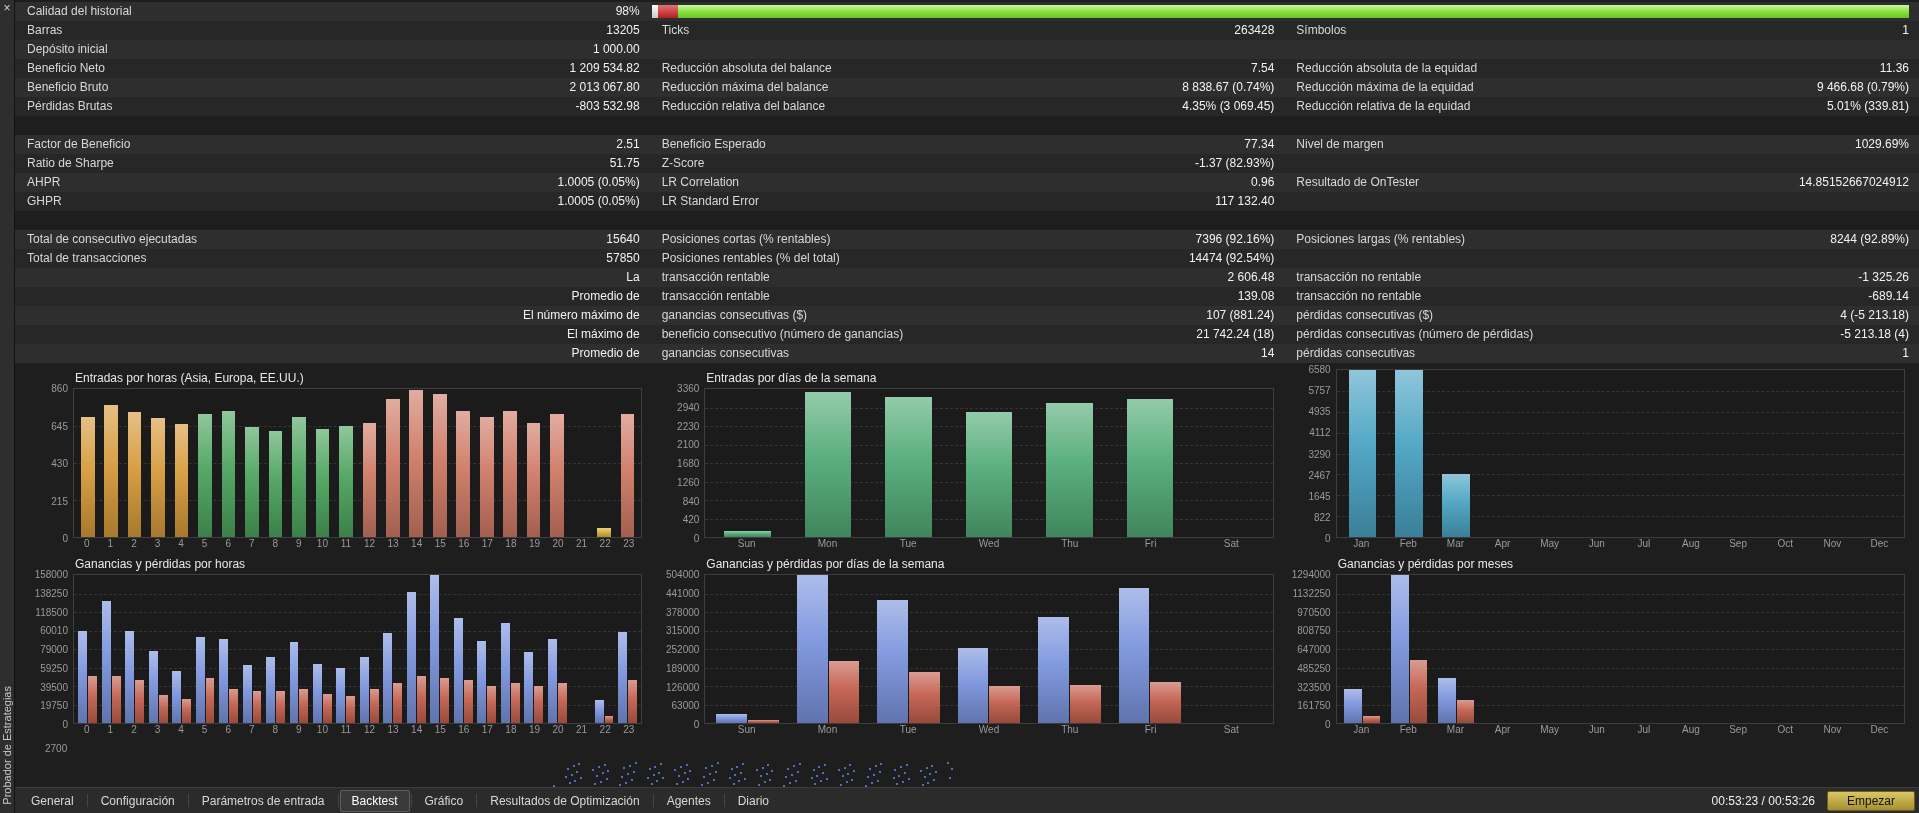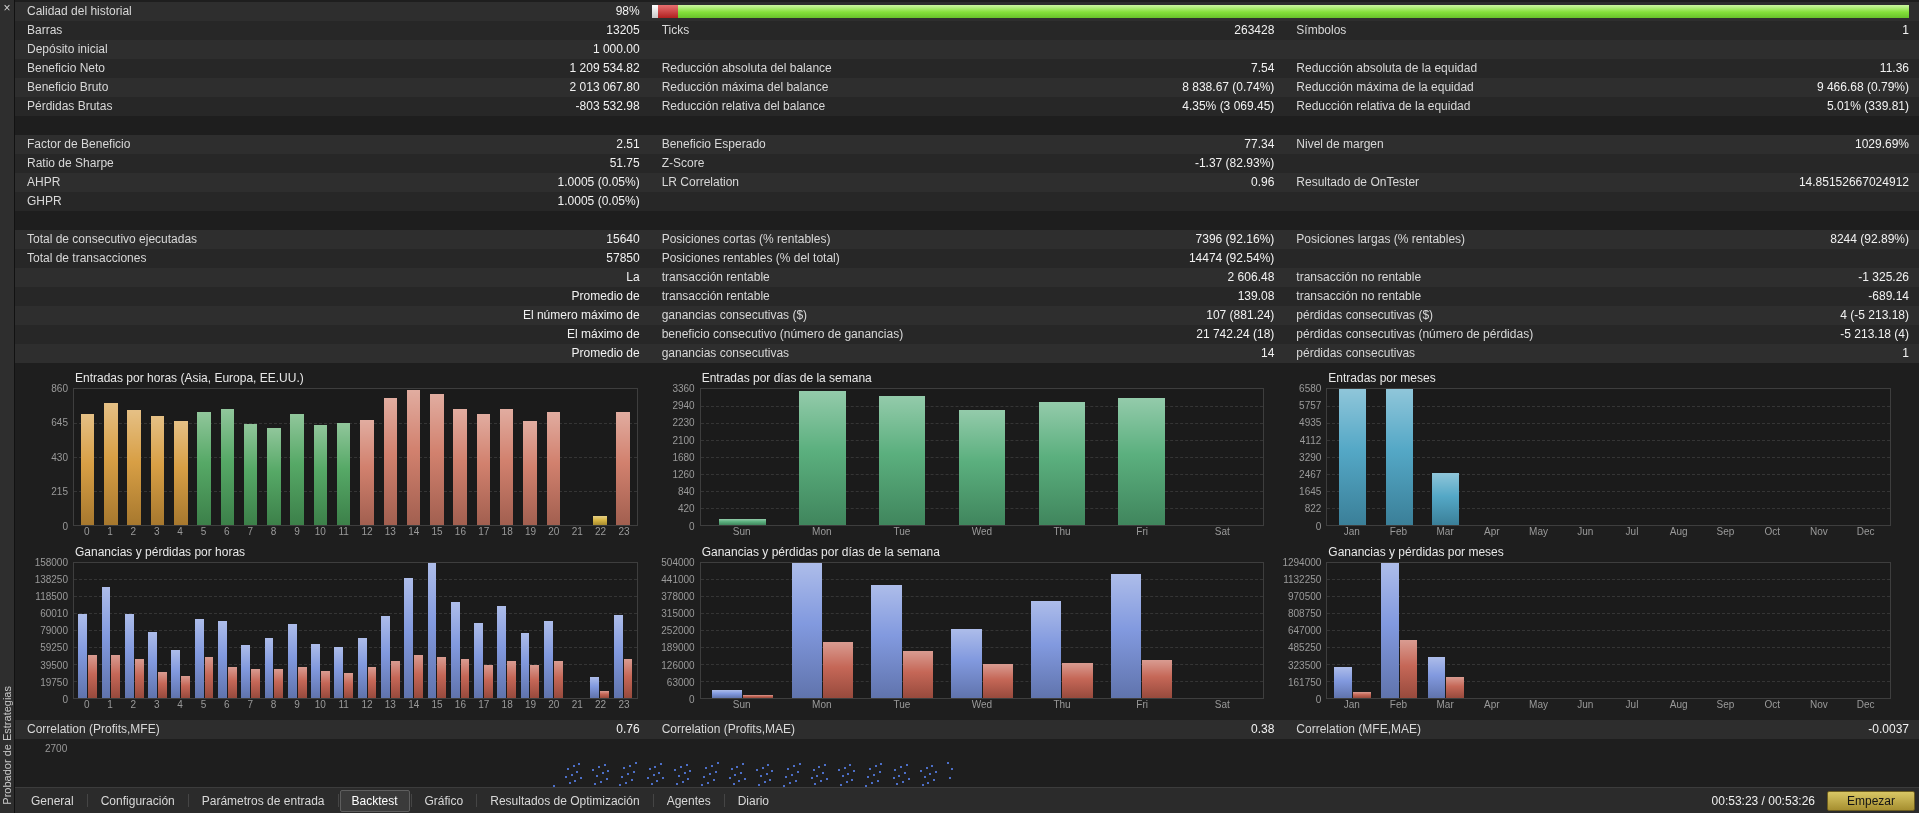--- a/index.html
+++ b/index.html
@@ -29,21 +29,21 @@
   .val { color: #f2f2f2; margin-left: 12px; }
 
   .qbar-wrap { padding: 3px 10px 3px 2px; display: flex; }
   .qbar { flex: 1; display: flex; height: 13px; }
   .qseg-lead  { width: 0.5%; background: linear-gradient(#ffffff,#c8c8c8); }
   .qseg-red   { width: 1.6%; background: linear-gradient(#e87070,#b02020); }
   .qseg-green { flex: 1; background: linear-gradient(#ccf7a2,#84e03a 55%,#68c22a); }
 
   
   .charts-grid { flex: 1; min-height: 0; display: grid; grid-template-columns: 1fr 1fr 1fr;
-    grid-template-rows: 1fr 1fr; column-gap: 16px; row-gap: 4px; padding: 6px 28px 2px 12px; }
+    grid-template-rows: 1fr 1fr; column-gap: 16px; row-gap: 4px; padding: 6px 14px 2px 12px; }
   .chart { display: flex; flex-direction: column; min-height: 0; min-width: 0; }
   .chart-title { font-size: 12px; color: #e8e8e8; padding: 2px 0 3px 48px; white-space: nowrap; }
   .chart-body { flex: 1; display: flex; min-height: 0; }
   .yaxis { width: 46px; position: relative; flex-shrink: 0; }
   .ylabel { position: absolute; right: 5px; transform: translateY(-50%); font-size: 10px; color: #9a9a9a; }
   .plot { flex: 1; position: relative; border: 1px solid #3e3e3e; background: #1b1b1b; }
   .gridline { position: absolute; left: 0; right: 0; height: 0; border-top: 1px dashed #353535; }
   .cells { position: absolute; inset: 0; display: flex; align-items: flex-end; padding: 0 2px; }
   .ccell { flex: 1; display: flex; justify-content: center; align-items: flex-end; gap: 1px;
     height: 100%; min-width: 0; }
@@ -206,20 +206,24 @@
           </div>
           <div class="cell">
             <span class="lbl">Resultado de OnTester</span>
             <span class="val">14.85152667024912</span>
           </div>
         </div>
         <div class="srow dark">
           <div class="cell">
             <span class="lbl">GHPR</span>
             <span class="val">1.0005 (0.05%)</span>
+          </div>
+          <div class="cell">
+            <span class="lbl">LR Standard Error</span>
+            <span class="val">117 132.40</span>
           </div>
           <div class="cell">
             <span class="lbl"></span>
             <span class="val"></span>
           </div>
         </div>
         <div class="srow gap"></div>
         <div class="srow light">
           <div class="cell">
             <span class="lbl">Total de consecutivo ejecutadas</span>
@@ -491,21 +495,20 @@
               <span class="xcell" style="flex: 1 1 0%;">Mon</span>
               <span class="xcell" style="flex: 1 1 0%;">Tue</span>
               <span class="xcell" style="flex: 1 1 0%;">Wed</span>
               <span class="xcell" style="flex: 1 1 0%;">Thu</span>
               <span class="xcell" style="flex: 1 1 0%;">Fri</span>
               <span class="xcell" style="flex: 1 1 0%;">Sat</span>
             </div>
           </div>
         </div>
       <div class="chart">
-          <div class="chart-title">Entradas por meses</div>
           <div class="chart-body">
             <div class="yaxis">
               <span class="ylabel" style="top: 0%; position: absolute;">6580</span>
               <span class="ylabel" style="top: 12.5%; position: absolute;">5757</span>
               <span class="ylabel" style="top: 25%; position: absolute;">4935</span>
               <span class="ylabel" style="top: 37.5%; position: absolute;">4112</span>
               <span class="ylabel" style="top: 50%; position: absolute;">3290</span>
               <span class="ylabel" style="top: 62.5%; position: absolute;">2467</span>
               <span class="ylabel" style="top: 75%; position: absolute;">1645</span>
               <span class="ylabel" style="top: 87.5%; position: absolute;">822</span>
@@ -883,34 +886,20 @@
               <span class="xcell" style="flex: 1 1 0%;">Aug</span>
               <span class="xcell" style="flex: 1 1 0%;">Sep</span>
               <span class="xcell" style="flex: 1 1 0%;">Oct</span>
               <span class="xcell" style="flex: 1 1 0%;">Nov</span>
               <span class="xcell" style="flex: 1 1 0%;">Dec</span>
             </div>
           </div>
         </div>
     </div>
 
-    <div class="corr-row">
-        <div class="cell">
-          <span class="lbl">Correlation (Profits,MFE)</span>
-          <span class="val">0.76</span>
-        </div>
-        <div class="cell">
-          <span class="lbl">Correlation (Profits,MAE)</span>
-          <span class="val">0.38</span>
-        </div>
-        <div class="cell">
-          <span class="lbl">Correlation (MFE,MAE)</span>
-          <span class="val">-0.0037</span>
-        </div>
-      </div>
 
     <div class="partial">
       <span class="ptick">2700</span>
     <span class="dot" style="left: 28%; top: 95%;"></span>
         <span class="dot" style="left: 28.6415%; top: 75.76%;"></span>
         <span class="dot" style="left: 28.7431%; top: 56.52%;"></span>
         <span class="dot" style="left: 28.8446%; top: 89.28%;"></span>
         <span class="dot" style="left: 28.9462%; top: 70.04%;"></span>
         <span class="dot" style="left: 29.0477%; top: 50.8%;"></span>
         <span class="dot" style="left: 29.1492%; top: 83.56%;"></span>

